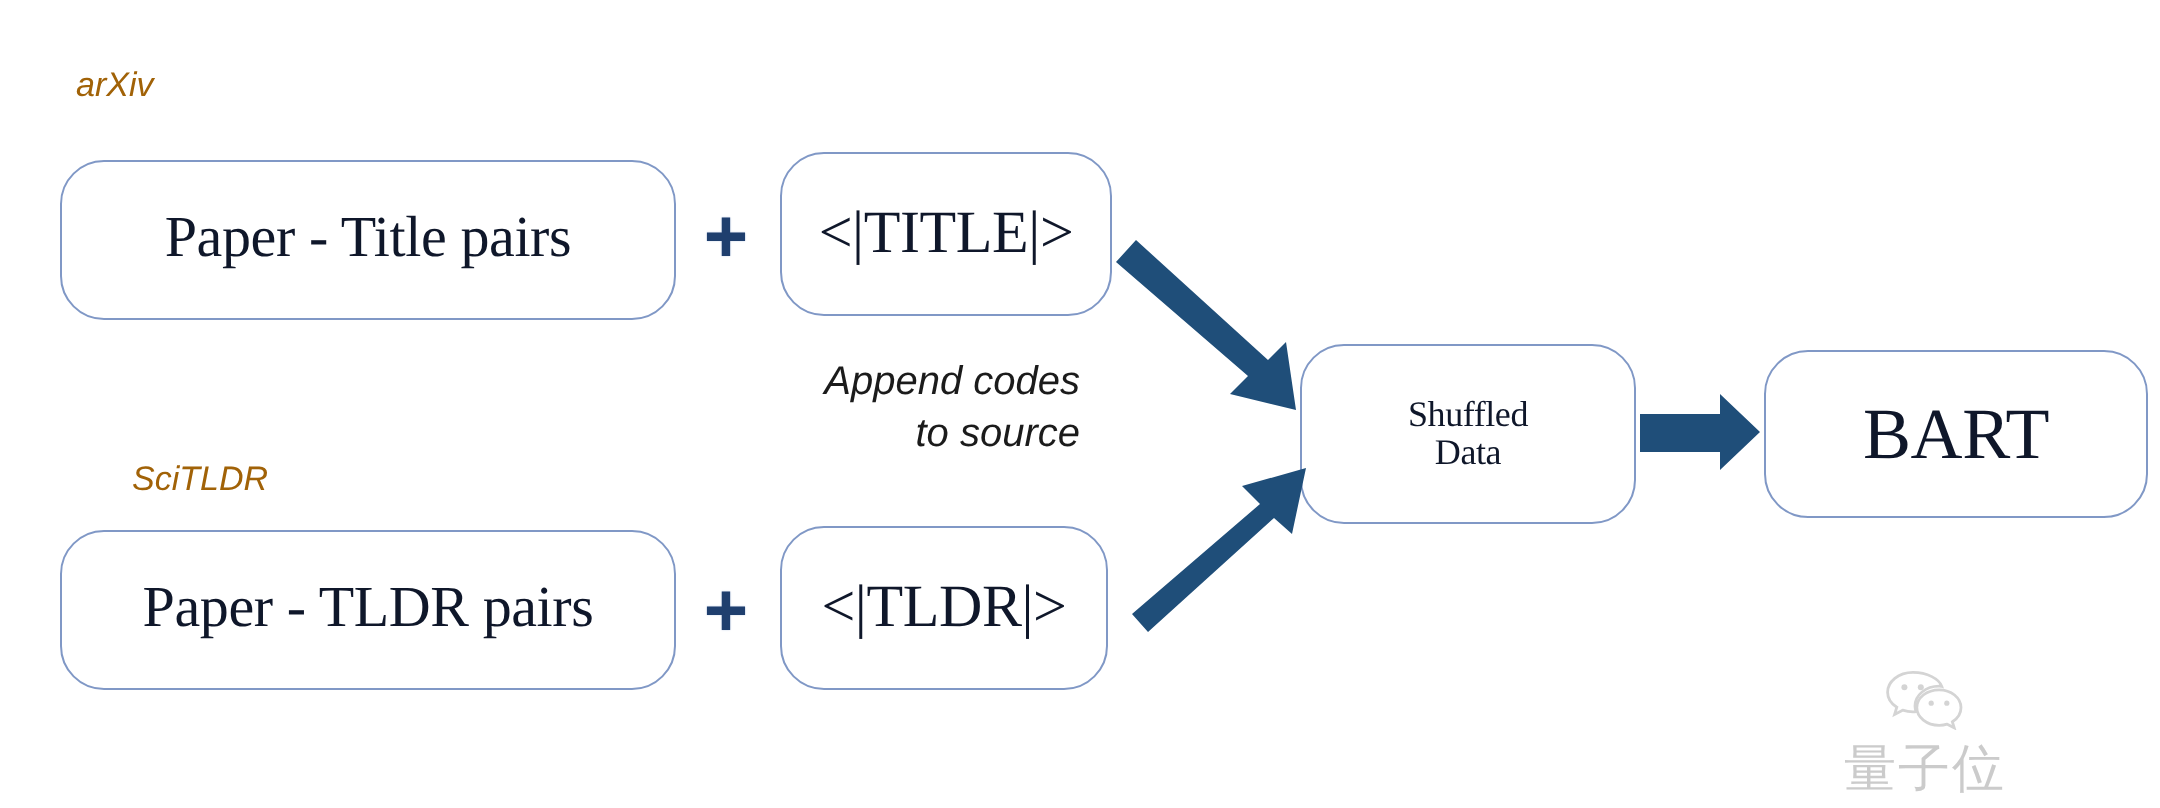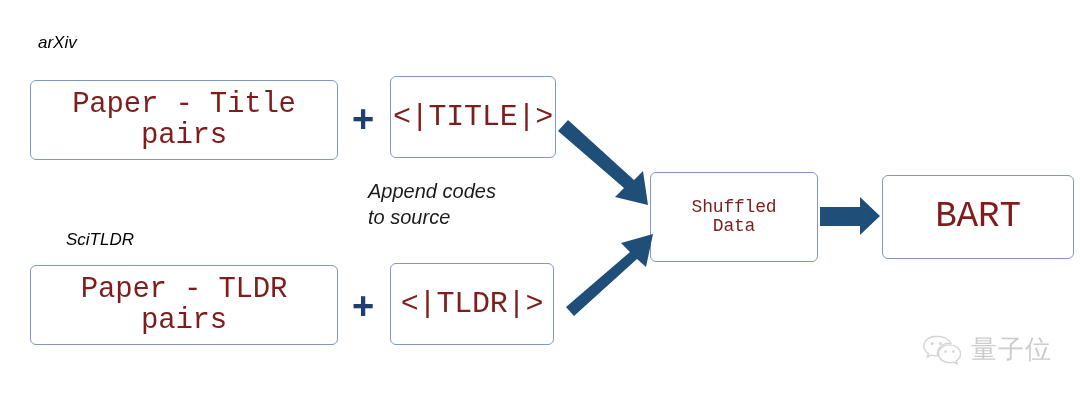--- a/index.html
+++ b/index.html
@@ -15,27 +15,27 @@
     overflow: hidden;
     font-family: "Liberation Sans", sans-serif;
   }
 
   
   .box {
     position: absolute;
     box-sizing: border-box;
     background: #ffffff;
     border: 1.6px solid #8098c6;
-    border-radius: 6px;
+    border-radius: 22px;
     display: flex;
     align-items: center;
     justify-content: center;
     text-align: center;
-    color: #7f1d1d;
-    font-family: Liberation Mono, monospace;
+    color: #0f172a;
+    font-family: Liberation Serif, serif;
     line-height: 1.08;
     letter-spacing: -0.2px;
   }
 
   #box-arxiv-pairs {
     left: 30px;  top: 80px;  width: 308px; height: 80px;
     font-size: 29px;
   }
   #box-title-code {
     left: 390px; top: 76px;  width: 166px; height: 82px;
@@ -56,34 +56,34 @@
   #box-bart {
     left: 882px; top: 175px; width: 192px; height: 84px;
     font-size: 36px;
   }
 
   
   .caption {
     position: absolute;
     font-style: italic;
     font-size: 17px;
-    color: #000000;
+    color: #a16207;
     font-family: "Liberation Sans", sans-serif;
     white-space: nowrap;
   }
   #caption-arxiv   { left: 38px; top: 33px; }
   #caption-scitldr { left: 38px; top: 230px; margin-left: 28px; }
 
   
   #annotation-append {
     position: absolute;
     left: 368px;
     top: 178px;
     width: 172px;
-    text-align: left;
+    text-align: right;
     font-style: italic;
     font-size: 20px;
     line-height: 1.32;
     color: #1b1b1b;
     font-family: "Liberation Sans", sans-serif;
   }
 
   
   .plus {
     position: absolute;
@@ -111,20 +111,21 @@
 
   
   #watermark {
     position: absolute;
     left: 922px;
     top: 333px;
     display: flex;
     align-items: center;
     gap: 7px;
     opacity: 0.95;
+    flex-direction: column;
   }
   #watermark-text {
     font-size: 26px;
     color: #c9c9c9;
     font-family: "DejaVu Sans", sans-serif;
     letter-spacing: 1px;
     line-height: 1;
   }
 </style>
 </head>

